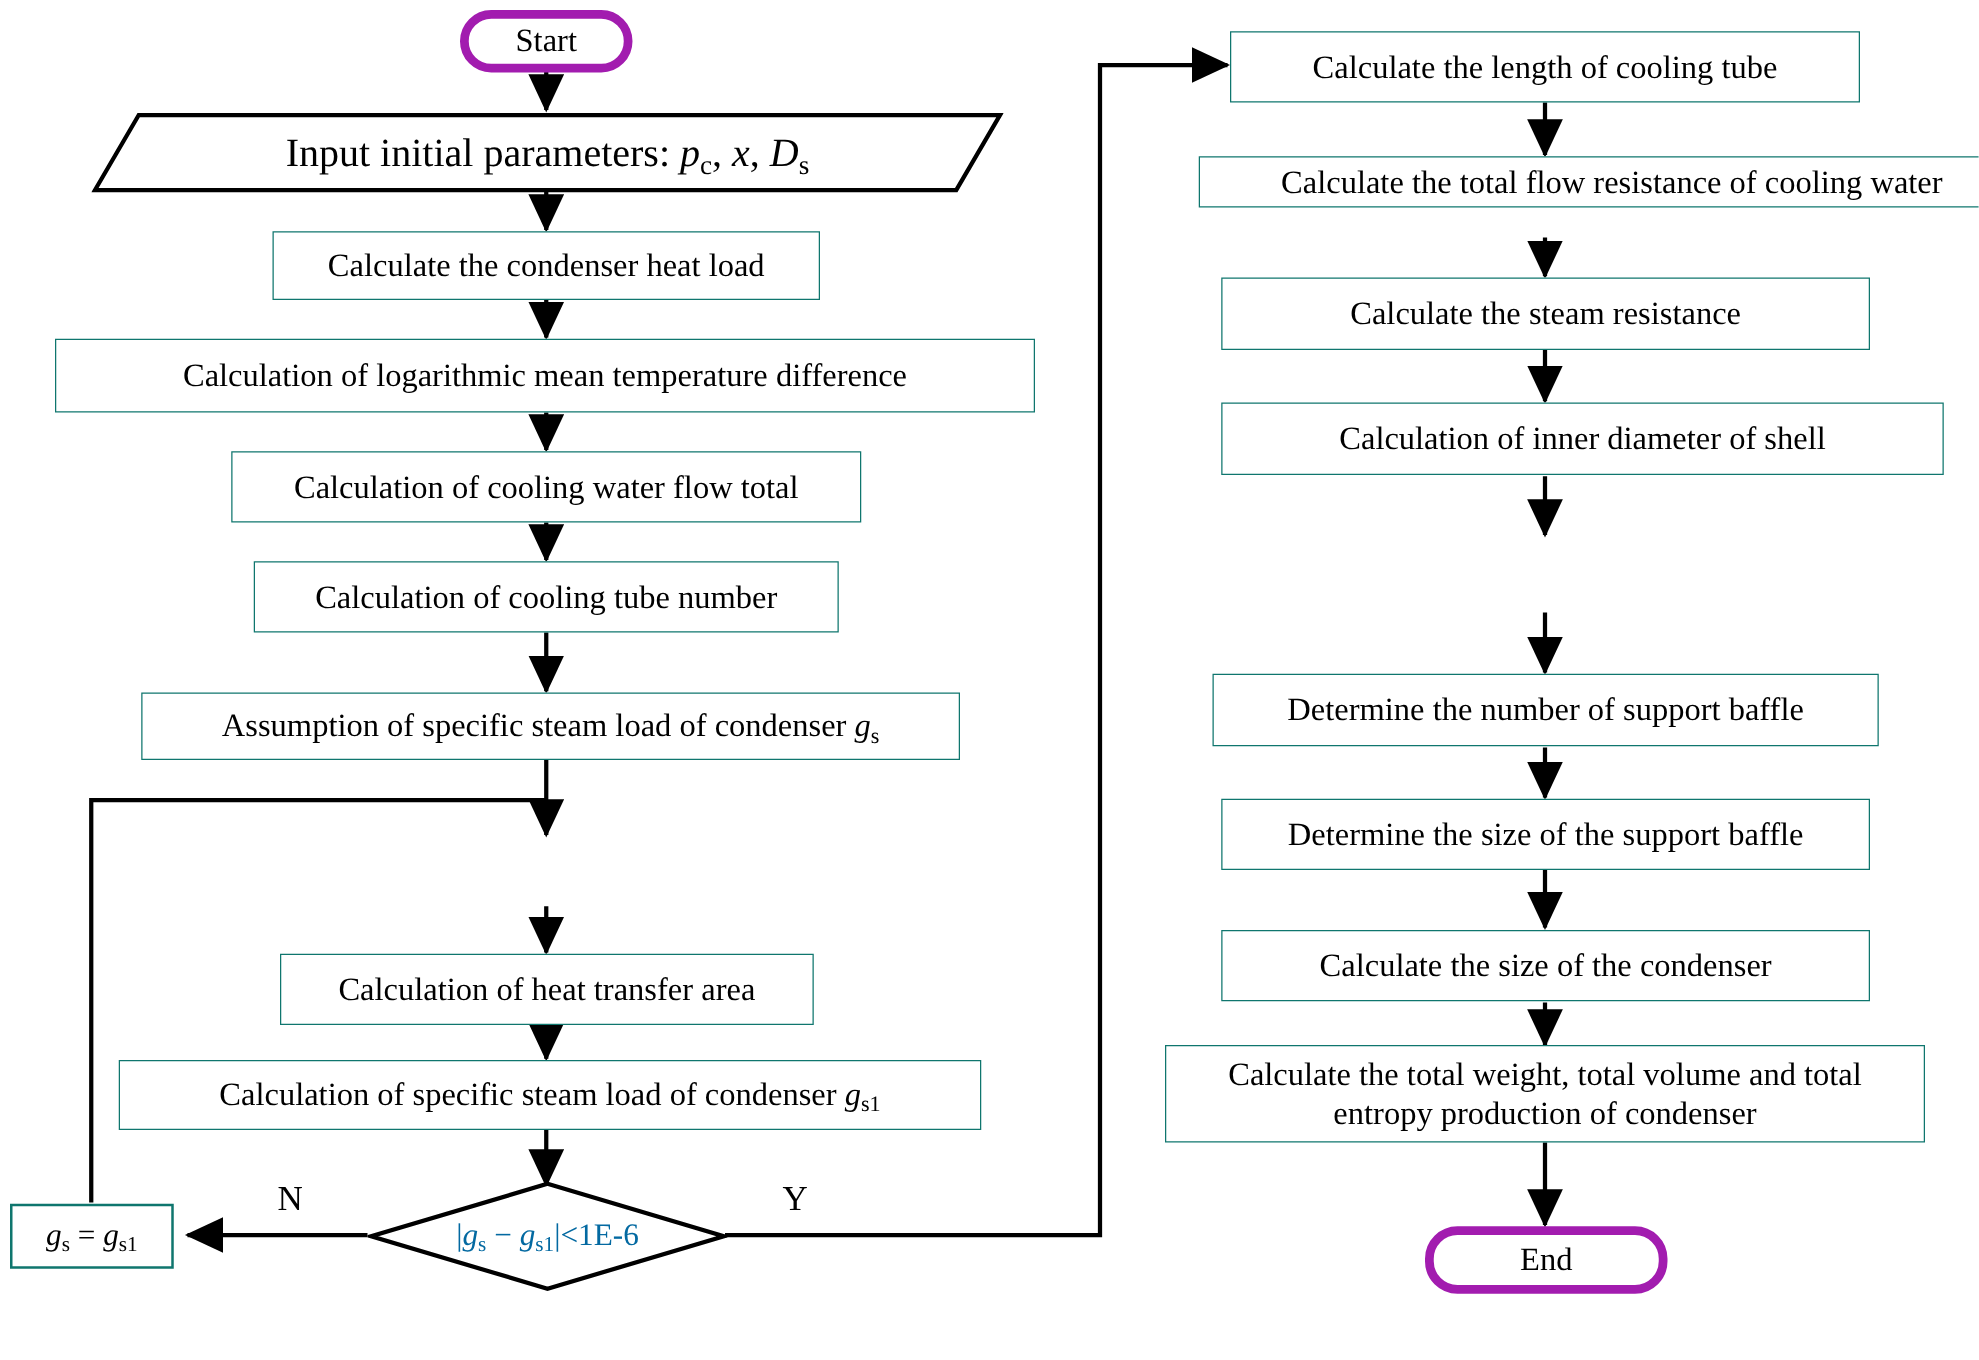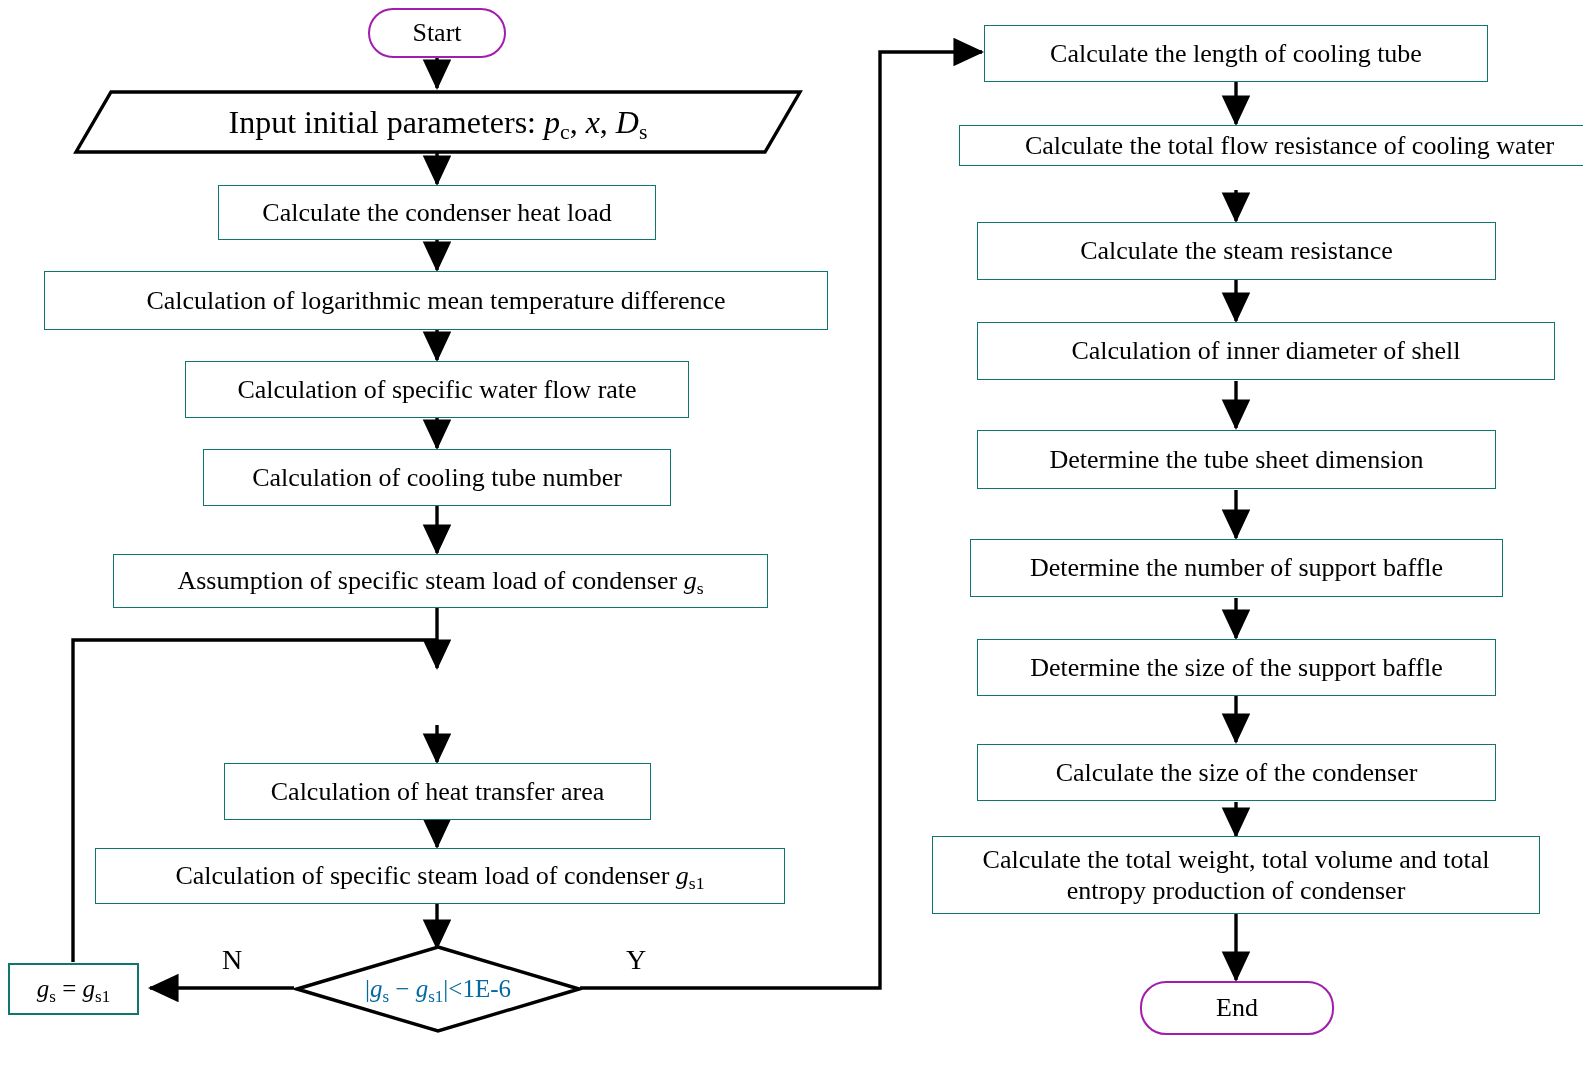--- a/index.html
+++ b/index.html
@@ -37,21 +37,21 @@
     background: #ffffff;
     font-size: 26px;
     line-height: 1.22;
     padding: 0 8px;
     white-space: nowrap;
   }
   .proc {
     border: 1px solid #0f766e;
   }
   .terminal {
-    border: 2px solid #a21caf;
+    border: 7px solid #a21caf;
     border-radius: 26px;
   }
   .wrap {
     white-space: normal;
     line-height: 1.2;
     align-items: center;
   }
   .io-shape {
     position: absolute;
     box-sizing: border-box;
@@ -164,21 +164,21 @@
 
   <div class="node proc" style="left:218px; top:185px; width:438px; height:55px;">
     <span>Calculate the condenser heat load</span>
   </div>
 
   <div class="node proc" style="left:44px; top:271px; width:784px; height:59px;">
     <span>Calculation of logarithmic mean temperature difference</span>
   </div>
 
   <div class="node proc" style="left:185px; top:361px; width:504px; height:57px;">
-    <span>Calculation of specific water flow rate</span>
+    <span>Calculation of cooling water flow total</span>
   </div>
 
   <div class="node proc" style="left:203px; top:449px; width:468px; height:57px;">
     <span>Calculation of cooling tube number</span>
   </div>
 
   <div class="node proc" style="left:113px; top:554px; width:655px; height:54px;">
     <span>Assumption of specific steam load of condenser&nbsp;<i class="v">g</i><sub>s</sub></span>
   </div>
 
@@ -216,23 +216,20 @@
   </div>
 
   <div class="node proc" style="left:977px; top:222px; width:519px; height:58px;">
     <span>Calculate the steam resistance</span>
   </div>
 
   <div class="node proc" style="left:977px; top:322px; width:578px; height:58px;">
     <span>Calculation of inner diameter of shell</span>
   </div>
 
-  <div class="node proc" style="left:977px; top:430px; width:519px; height:59px;">
-    <span>Determine the tube sheet dimension</span>
-  </div>
 
   <div class="node proc" style="left:970px; top:539px; width:533px; height:58px;">
     <span>Determine the number of support baffle</span>
   </div>
 
   <div class="node proc" style="left:977px; top:639px; width:519px; height:57px;">
     <span>Determine the size of the support baffle</span>
   </div>
 
   <div class="node proc" style="left:977px; top:744px; width:519px; height:57px;">

